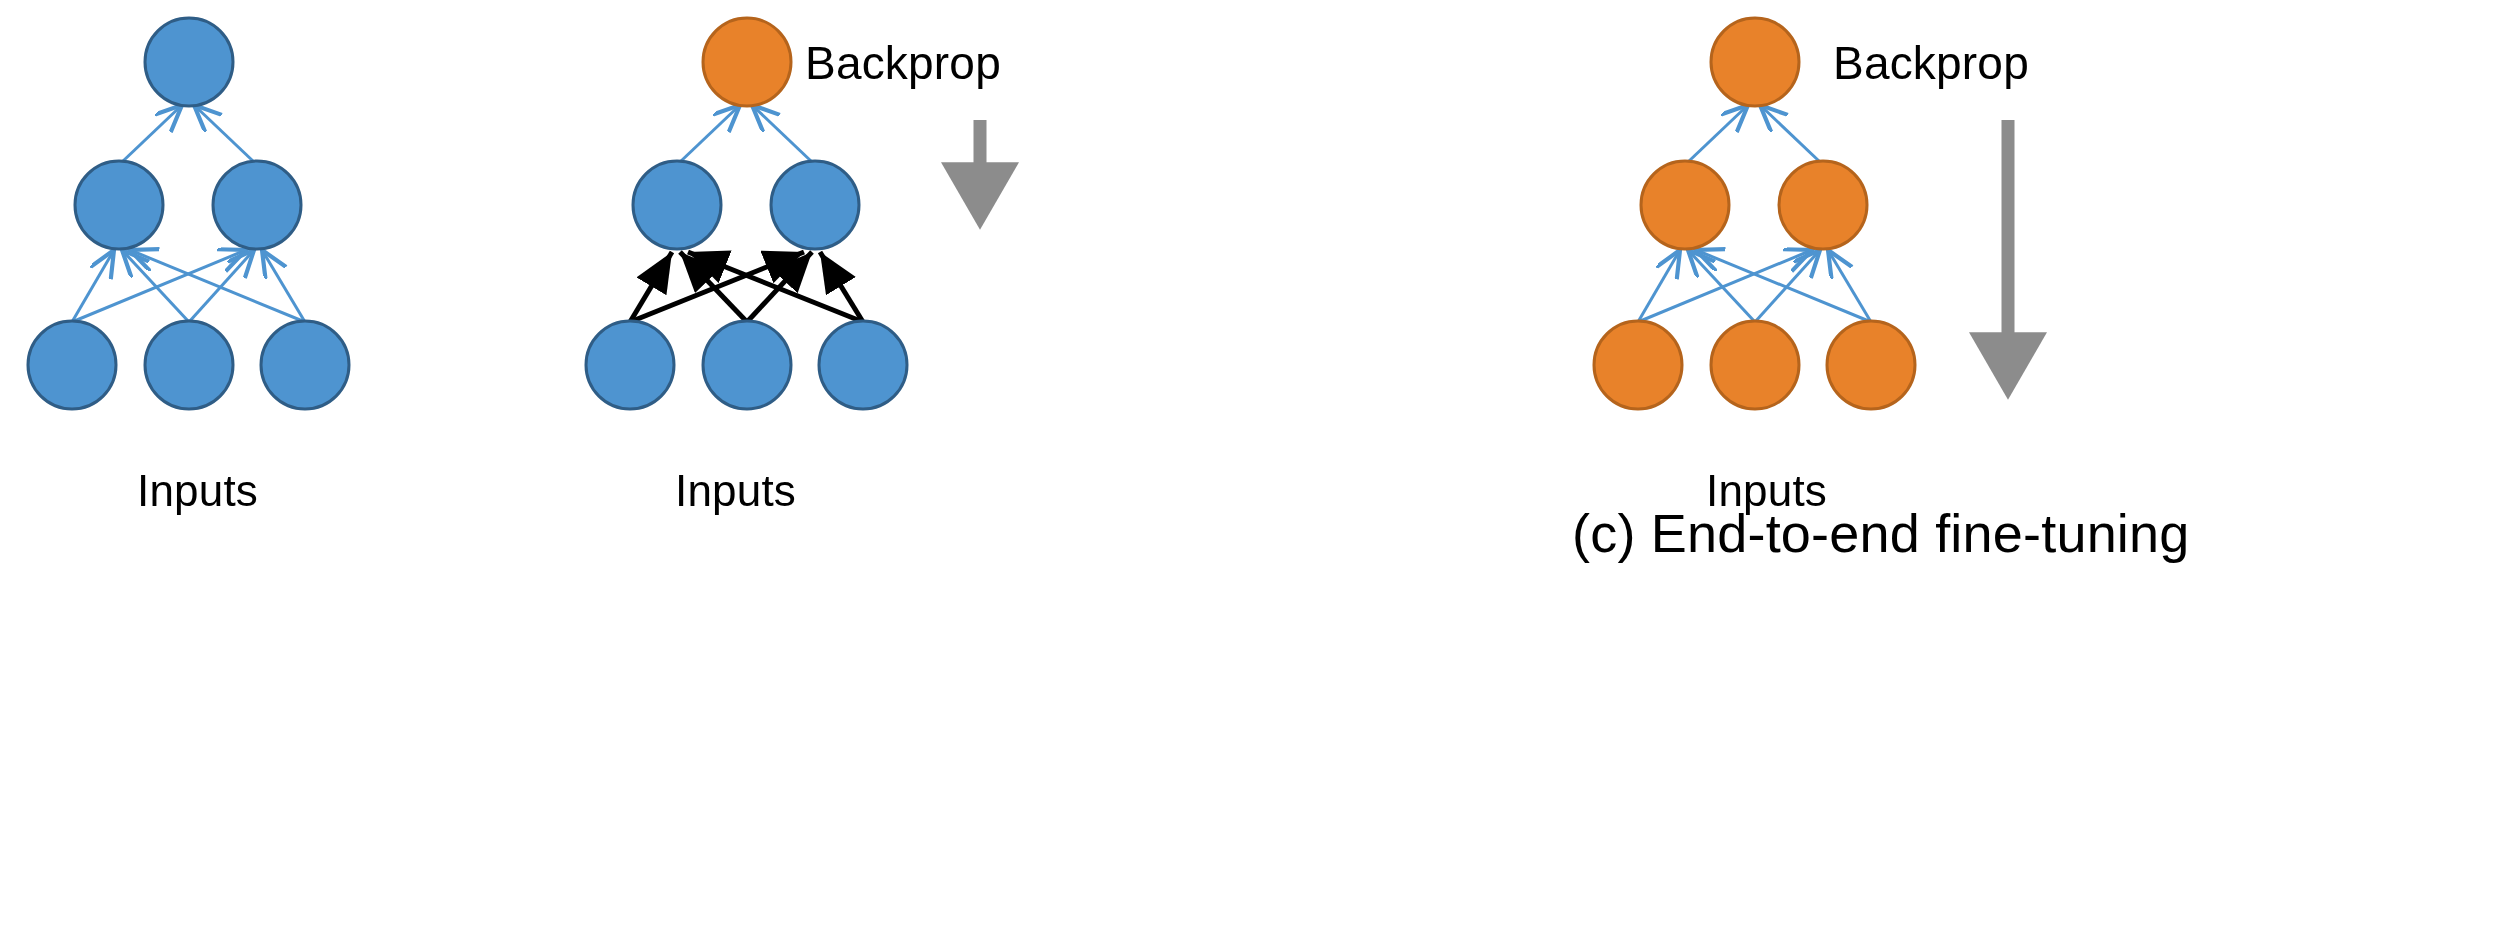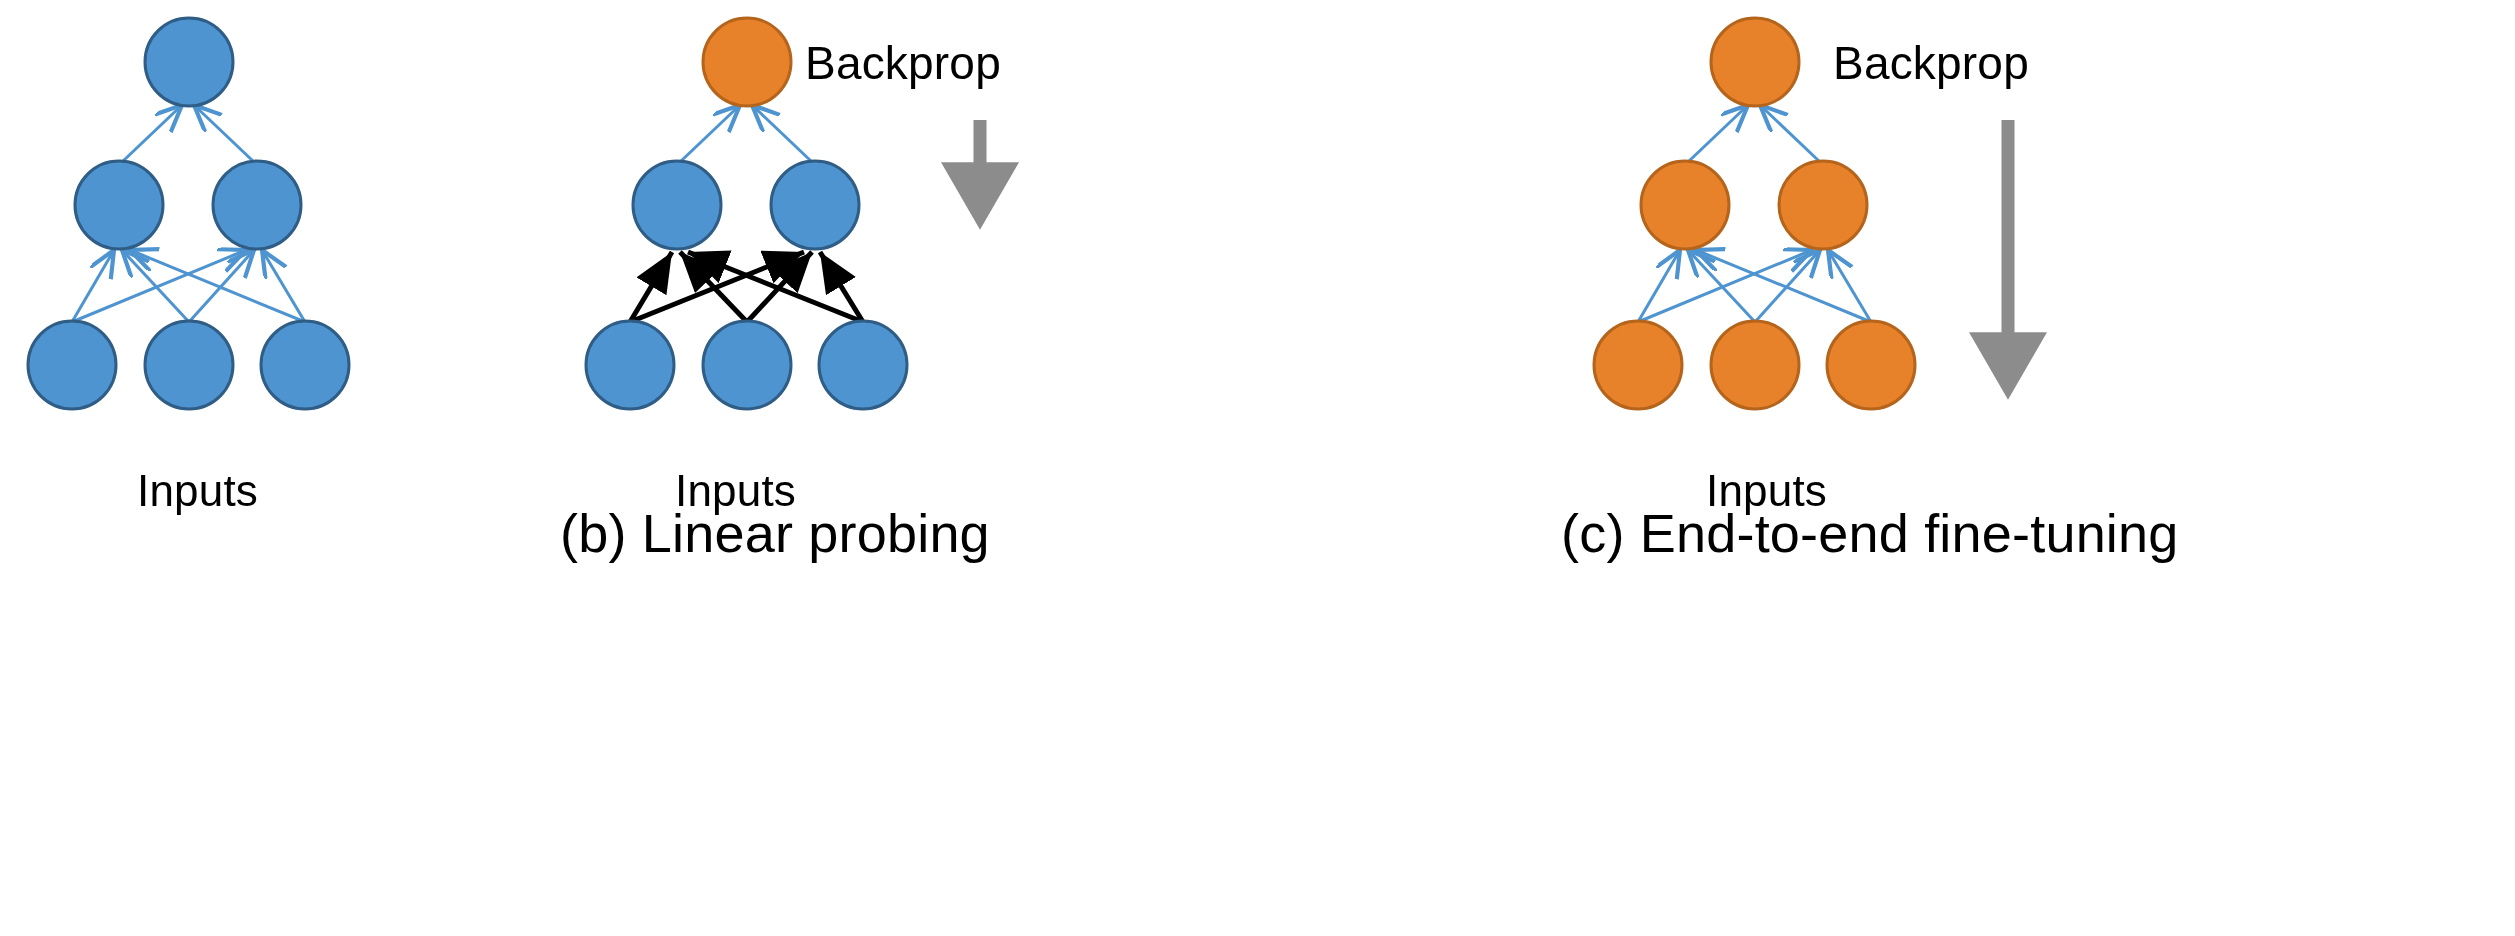--- a/index.html
+++ b/index.html
@@ -66,21 +66,21 @@
   #a-inputs  { left: 137px; top: 441px; }
   #a-caption { left: 63px;  top: 506px; }
 
   
   #b-inputs   { left: 115px; top: 441px; }
   #b-caption  { left: 0px;   top: 506px; }
   #b-backprop { left: 245px; top: 40px;  }
 
   
   #c-inputs   { left: 146px; top: 441px; }
-  #c-caption  { left: 1px;   top: 506px; }
+  #c-caption  { left: 12px;   top: 506px; }
   #c-backprop { left: 273px; top: 40px;  }
 </style>
 </head>
 <body>
 
 <div id="figure">
 
   <div class="panel" id="panel-a">
     <svg class="panel-svg" viewBox="0 0 560 936" preserveAspectRatio="none">
       <defs>
@@ -151,21 +151,20 @@
 
       <circle cx="70" cy="365" r="44" fill="#4e94d0" stroke="#2f5d86" stroke-width="3"></circle>
       <circle cx="187" cy="365" r="44" fill="#4e94d0" stroke="#2f5d86" stroke-width="3"></circle>
       <circle cx="303" cy="365" r="44" fill="#4e94d0" stroke="#2f5d86" stroke-width="3"></circle>
 
       <line x1="420" y1="120" x2="420" y2="196" stroke="#8c8c8c" stroke-width="13" marker-end="url(#b-backprop-head)"></line>
     </svg>
 
     <div class="backprop-label" id="b-backprop">Backprop</div>
     <div class="node-label-inputs" id="b-inputs">Inputs</div>
-    <div class="panel-caption" id="b-caption">(b) Linear probing</div>
   </div>
 
   <div class="panel" id="panel-c">
     <svg class="panel-svg" viewBox="0 0 955 936" preserveAspectRatio="none">
       <defs>
         <marker id="c-head-blue" markerWidth="12" markerHeight="12" refX="9" refY="4" orient="auto" markerUnits="strokeWidth">
           <path d="M0,0 L9,4 L0,8" fill="none" stroke="#4e94d0" stroke-width="1.4"></path>
         </marker>
         <marker id="c-backprop-head" markerWidth="6" markerHeight="6" refX="2.6" refY="3" orient="auto" markerUnits="strokeWidth">
           <path d="M0,0 L5.2,3 L0,6 Z" fill="#8c8c8c"></path>

